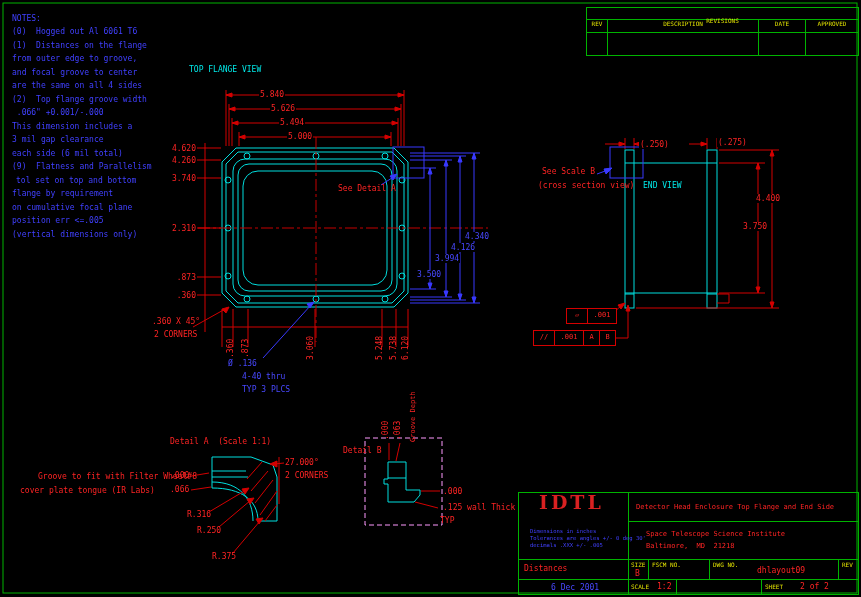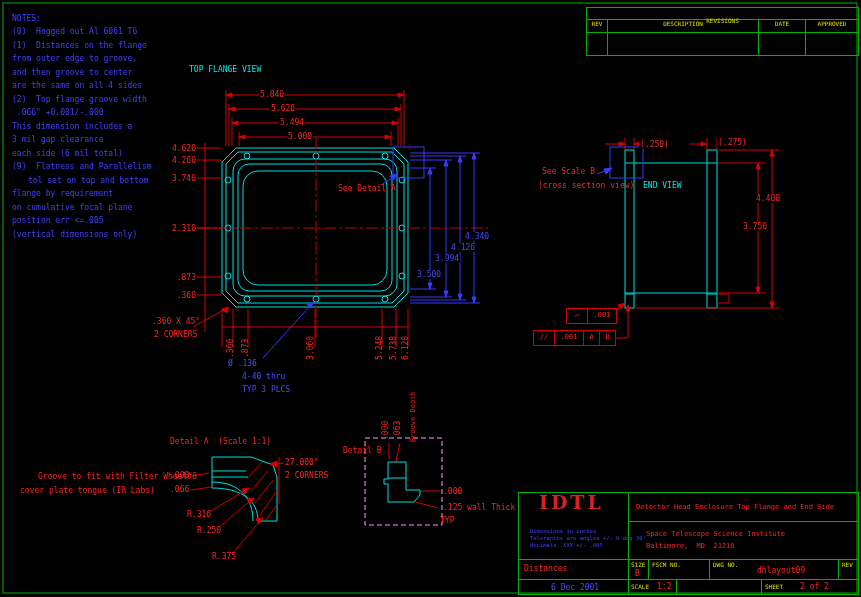--- a/index.html
+++ b/index.html
@@ -220,29 +220,29 @@
       <line x1="421" y1="491" x2="440" y2="491"></line>
       <line x1="415" y1="502" x2="438" y2="508"></line>
     </g>
   </svg>
 
   <div>
     <div class="t noteblue" style="left:12px;top:14px">NOTES:</div>
     <div class="t noteblue" style="left:12px;top:27px">(0)  Hogged out Al 6061 T6</div>
     <div class="t noteblue" style="left:12px;top:41px">(1)  Distances on the flange</div>
     <div class="t noteblue" style="left:12px;top:54px">from outer edge to groove,</div>
-    <div class="t noteblue" style="left:12px;top:68px">and then groove to center</div>
+    <div class="t noteblue" style="left:12px;top:68px">and focal groove to center</div>
     <div class="t noteblue" style="left:12px;top:81px">are the same on all 4 sides</div>
     <div class="t noteblue" style="left:12px;top:95px">(2)  Top flange groove width</div>
     <div class="t noteblue" style="left:12px;top:108px"> .066" +0.001/-.000</div>
     <div class="t noteblue" style="left:12px;top:122px">This dimension includes a</div>
     <div class="t noteblue" style="left:12px;top:135px">3 mil gap clearance</div>
     <div class="t noteblue" style="left:12px;top:149px">each side (6 mil total)</div>
     <div class="t noteblue" style="left:12px;top:162px">(9)  Flatness and Parallelism</div>
-    <div class="t noteblue" style="left:28px;top:176px">tol set on top and bottom</div>
+    <div class="t noteblue" style="left:16px;top:176px">tol set on top and bottom</div>
     <div class="t noteblue" style="left:12px;top:189px">flange by requirement</div>
     <div class="t noteblue" style="left:12px;top:203px">on cumulative focal plane</div>
     <div class="t noteblue" style="left:12px;top:216px">position err &lt;=.005</div>
     <div class="t noteblue" style="left:12px;top:230px">(vertical dimensions only)</div>
   </div>
 
   <div class="t cyan" style="left:189px;top:65px">TOP FLANGE VIEW</div>
 
   <div class="t red bg" style="left:259px;top:90px">5.840</div>
   <div class="t red bg" style="left:270px;top:104px">5.626</div>

